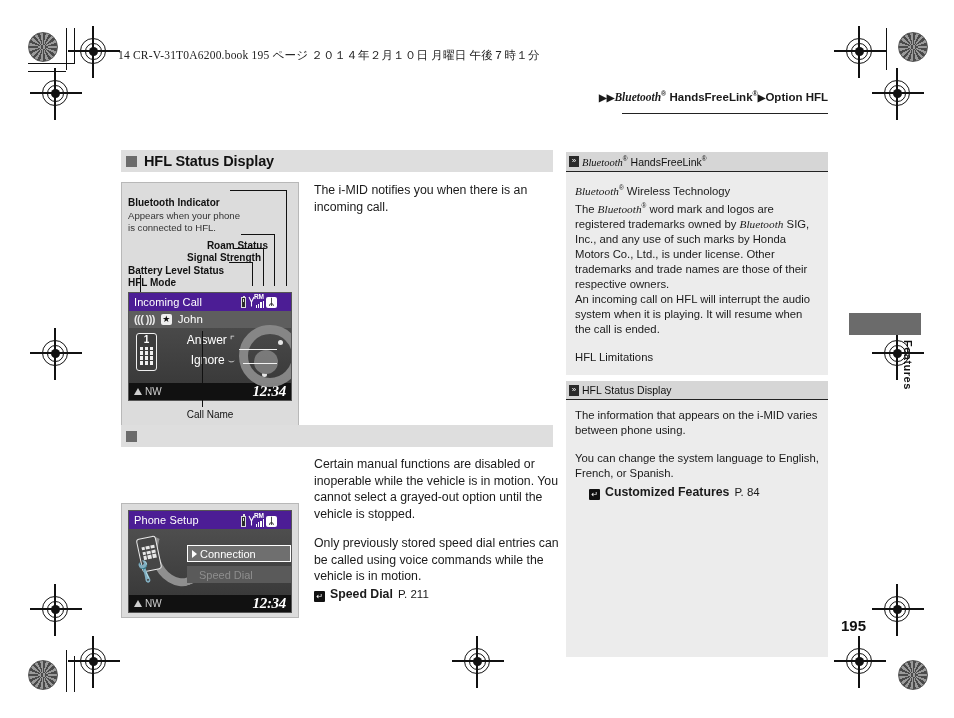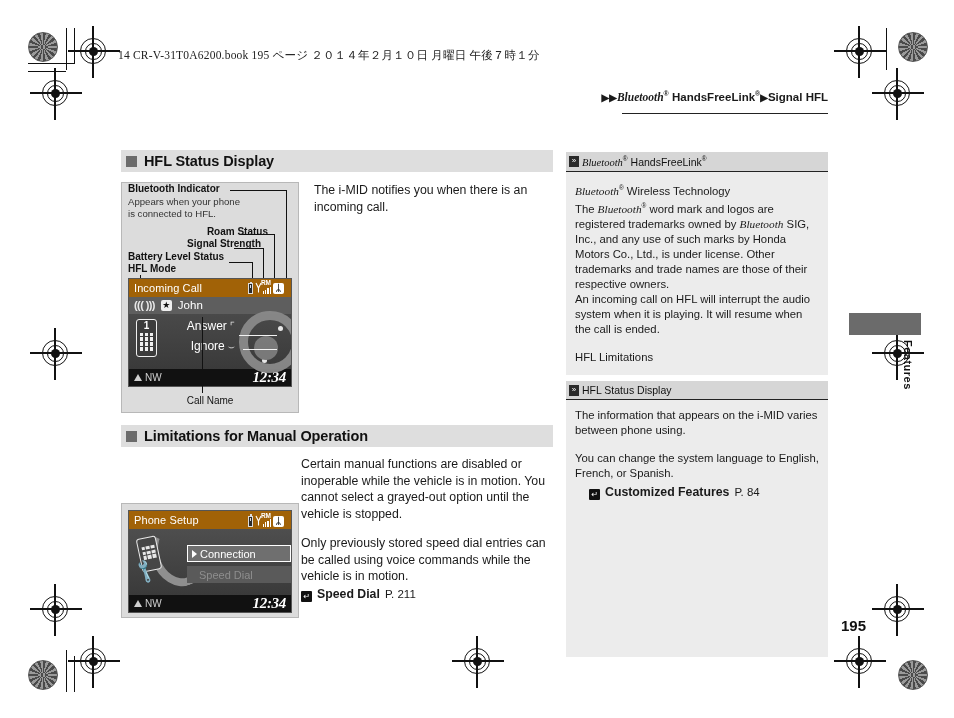--- a/index.html
+++ b/index.html
@@ -66,35 +66,35 @@
     padding-left: 5px; margin-bottom: 14px;
   }
   .sec-head .sq {
     width: 11px; height: 11px; background: #6b6b6b; margin-right: 7px; flex: none;
   }
   .sec-head .txt { font-size: 14.5px; font-weight: bold; color: #111; letter-spacing: -.1px; }
 
   .fig-wrap {
     position: absolute; width: 178px; border: 1px solid #b8b8b8; background: #dcdcdc;
   }
-  .callouts { padding: 0 0 2px 6px; position: relative; }
+  .callouts { padding: 14px 0 2px 6px; position: relative; }
   .co { font-size: 10px; font-weight: bold; color: #111; line-height: 12.5px; white-space: nowrap; }
   .co.sub { font-weight: normal; font-size: 9.6px; color: #333; }
   .co.right { text-align: right; padding-right: 6px; }
 
   .lead { position: absolute; background: #111; }
 
   
   .imid {
     margin: 0 6px 4px 6px; border: 1px solid #555;
     background: #2b2b2b; position: relative; overflow: hidden;
   }
   .imid-title {
-    height: 18px; background: #a16207; display: flex; align-items: center;
-    justify-content: space-between; padding: 0 7px 0 5px;
+    height: 18px; background: #4c1d95; display: flex; align-items: center;
+    justify-content: space-between; padding: 0 14px 0 5px;
   }
   .imid-title .t { color: #ffffff; font-size: 11px; letter-spacing: .1px; }
   .stat-icons { display: flex; align-items: flex-end; gap: 2px; }
   .ic-batt { width: 5px; height: 11px; border: 1px solid #ddd; background: #2a2a2a; position: relative; }
   .ic-batt::before { content:""; position:absolute; left:1px; top:1px; right:1px; height:3px; background:#ddd; }
   .ic-batt::after { content:""; position:absolute; left:1.2px; top:-2.2px; width:2px; height:1.6px; background:#ddd; }
   .ic-sig { position: relative; width: 16px; height: 13px; }
   .ic-sig .rm { position: absolute; right: 0; top: -1px; font-size: 6.5px; font-weight: bold; color: #fff; line-height: 6px; }
   .ic-sig .ant { position: absolute; left: 0; top: 1px; width: 7px; height: 11px; }
   .ic-sig .bars { position: absolute; right: 0; bottom: 0; display: flex; align-items: flex-end; gap: .8px; }
@@ -298,21 +298,21 @@
 <div class="crop-line" style="left:74px;top:28px;width:1.3px;height:36px;"></div>
 <div class="crop-line" style="left:28px;top:63px;width:46px;height:1.3px;"></div>
 <div class="crop-line" style="left:28px;top:71px;width:38px;height:1.3px;"></div>
 <div class="crop-line" style="left:886px;top:28px;width:1.3px;height:42px;"></div>
 <div class="crop-line" style="left:66px;top:650px;width:1.3px;height:42px;"></div>
 <div class="crop-line" style="left:74px;top:656px;width:1.3px;height:36px;"></div>
 
 <div class="book-line">14 CR-V-31T0A6200.book    195 ページ    ２０１４年２月１０日    月曜日    午後７時１分</div>
 
 <div class="breadcrumb">
-  <span class="tri">▶▶</span><i>Bluetooth</i><sup>®</sup><span class="plain"> HandsFreeLink</span><sup>®</sup><span class="tri">▶</span><span class="plain">Signal HFL</span>
+  <span class="tri">▶▶</span><i>Bluetooth</i><sup>®</sup><span class="plain"> HandsFreeLink</span><sup>®</sup><span class="tri">▶</span><span class="plain">Option HFL</span>
 </div>
 <div class="header-rule"></div>
 
 <div class="left-col">
 
   <div class="sec-head">
     <span class="sq"></span>
     <span class="txt">HFL Status Display</span>
   </div>
 
@@ -417,24 +417,23 @@
     </div>
 
     <div style="position:relative;">
       <div class="lead" style="left:80px;top:-74px;width:1.2px;height:76px;"></div>
       <div class="fig-cap">Call Name</div>
     </div>
   </div>
 
   <div class="sec-head" style="position:absolute;left:0;top:275px;width:432px;">
     <span class="sq"></span>
-    <span class="txt">Limitations for Manual Operation</span>
-  </div>
-
-  <div class="body-txt" style="position:absolute;left:180px;top:306px;width:245px;">
+  </div>
+
+  <div class="body-txt" style="position:absolute;left:193px;top:306px;width:245px;">
     <p>Certain manual functions are disabled or inoperable while the vehicle is in motion. You cannot select a grayed-out option until the vehicle is stopped.</p>
     <p>Only previously stored speed dial entries can be called using voice commands while the vehicle is in motion.</p>
     <div class="ref">
       <span class="ref-ico">↵</span>
       <span class="b">Speed Dial</span>
       <span class="p">P. 211</span>
     </div>
   </div>
 
   <div class="fig-wrap" style="left:0px;top:306px;margin-top:47px;">

